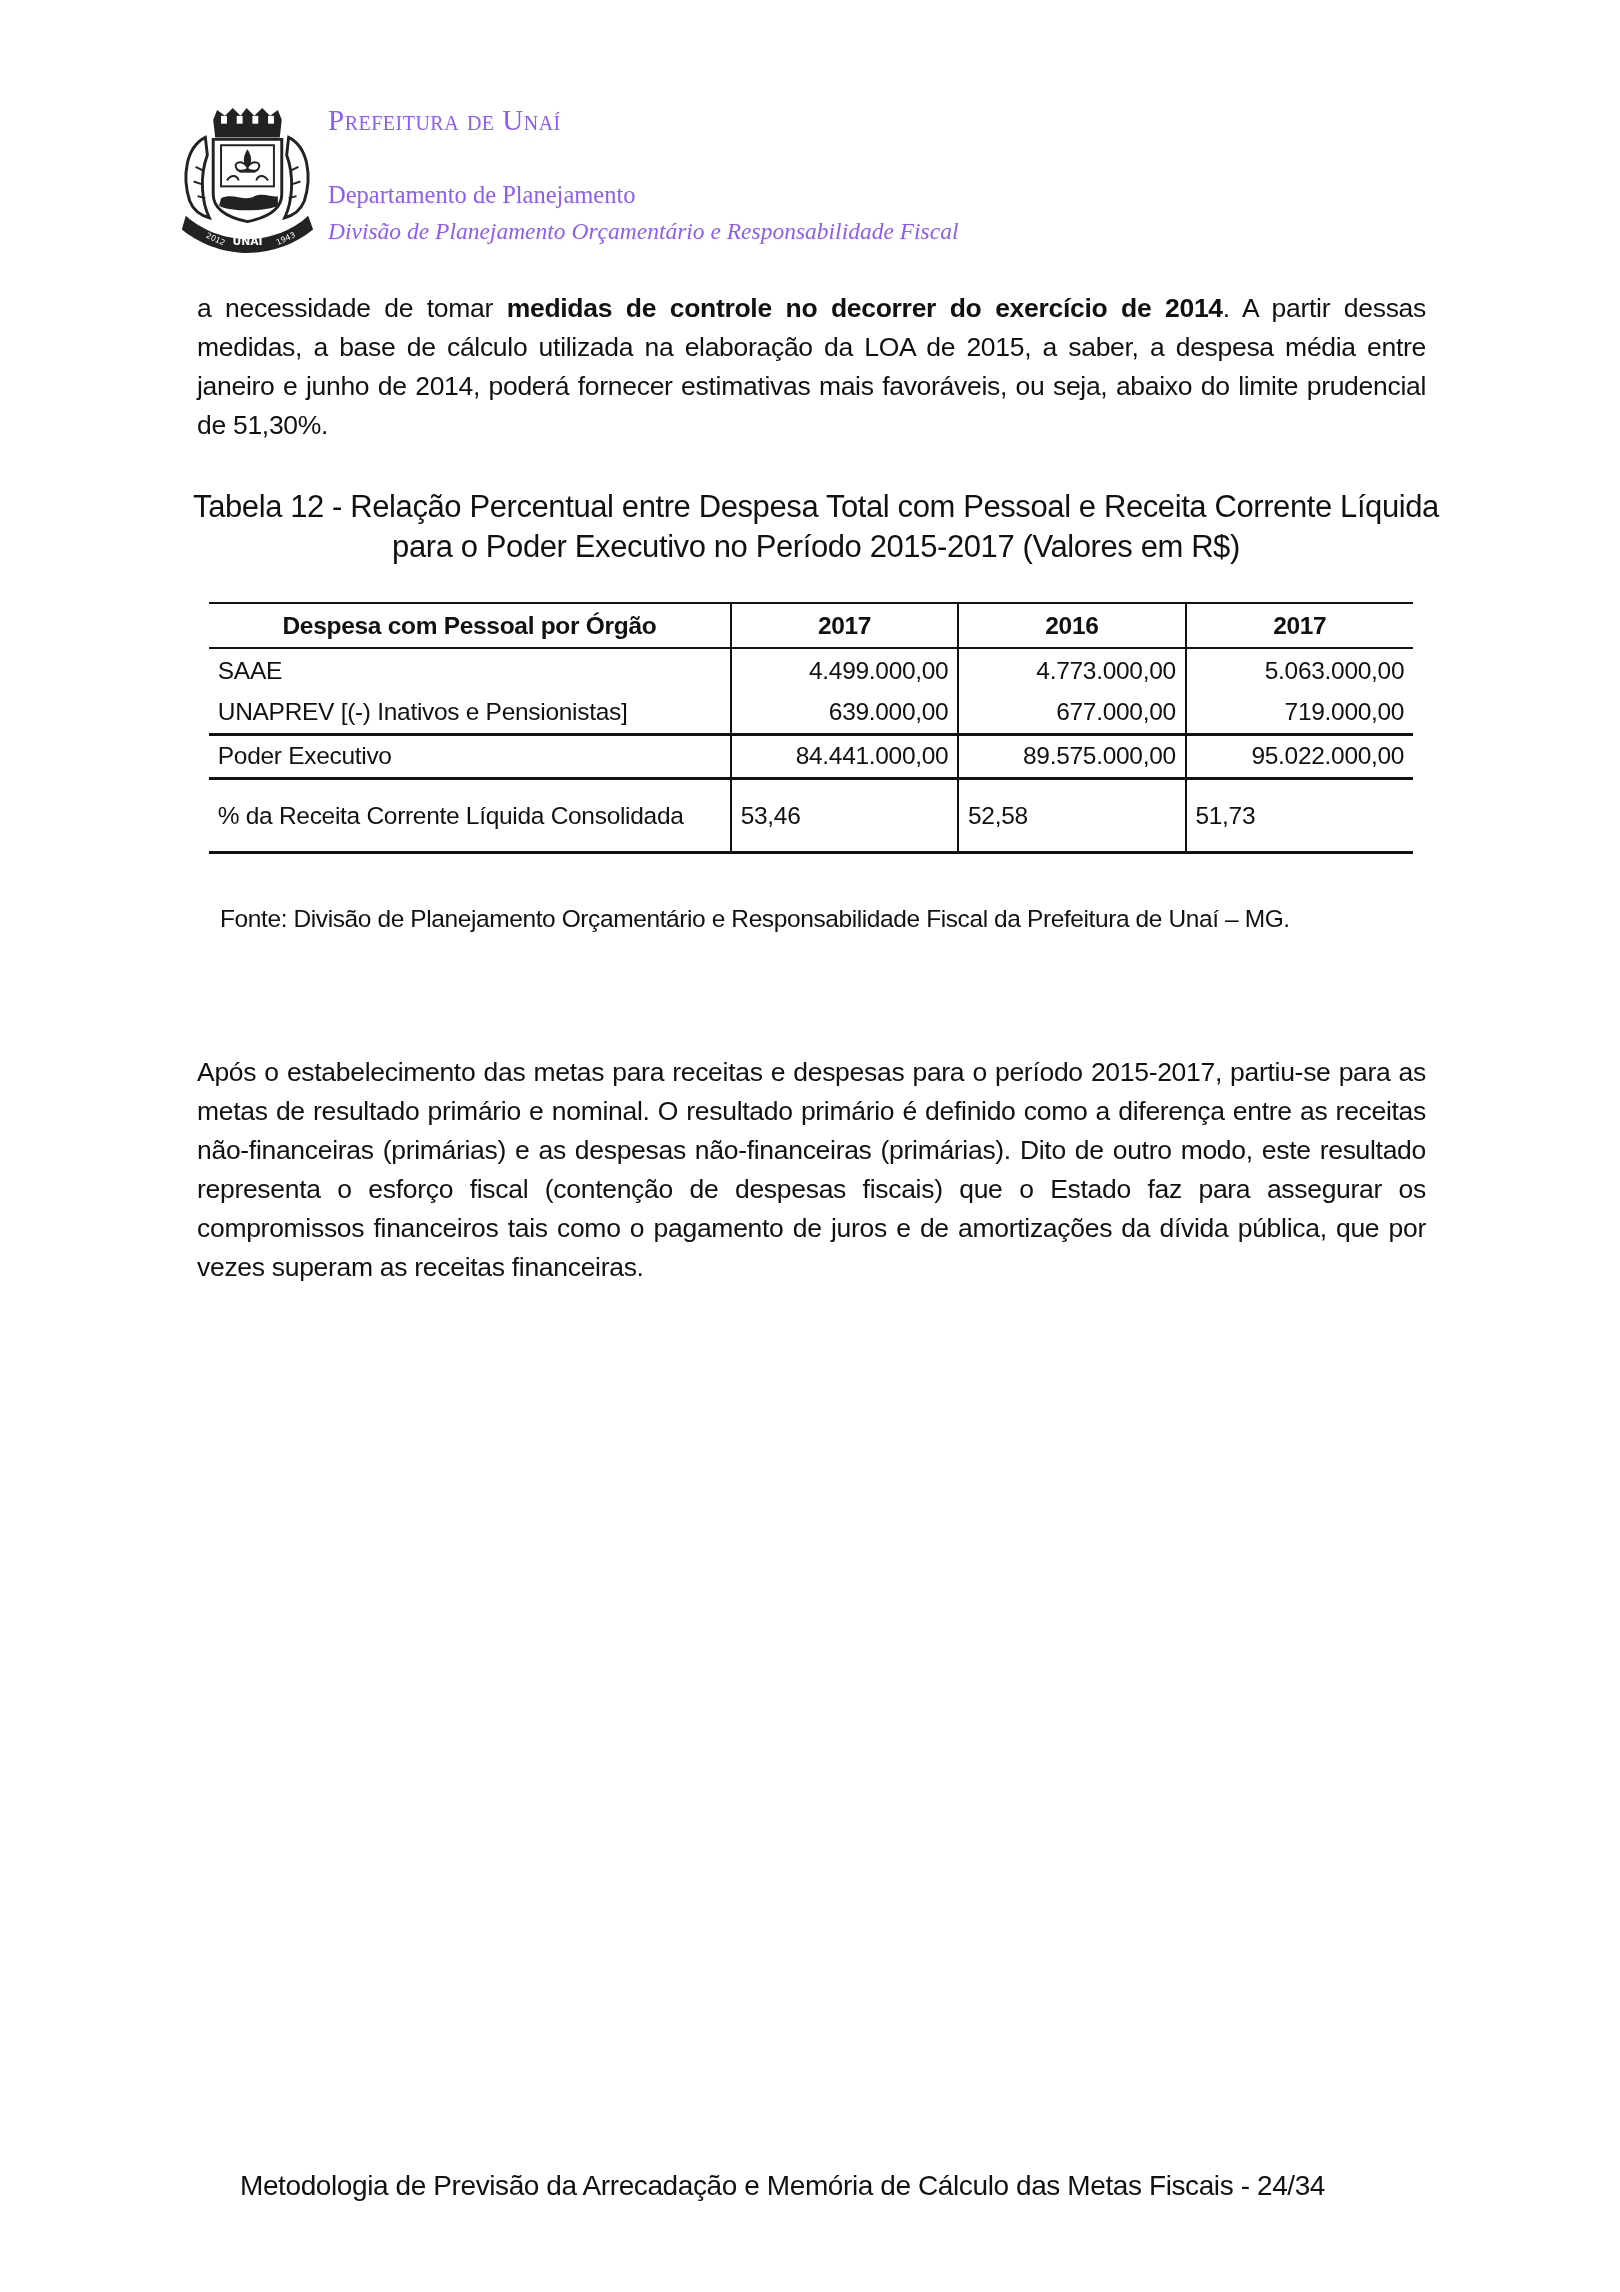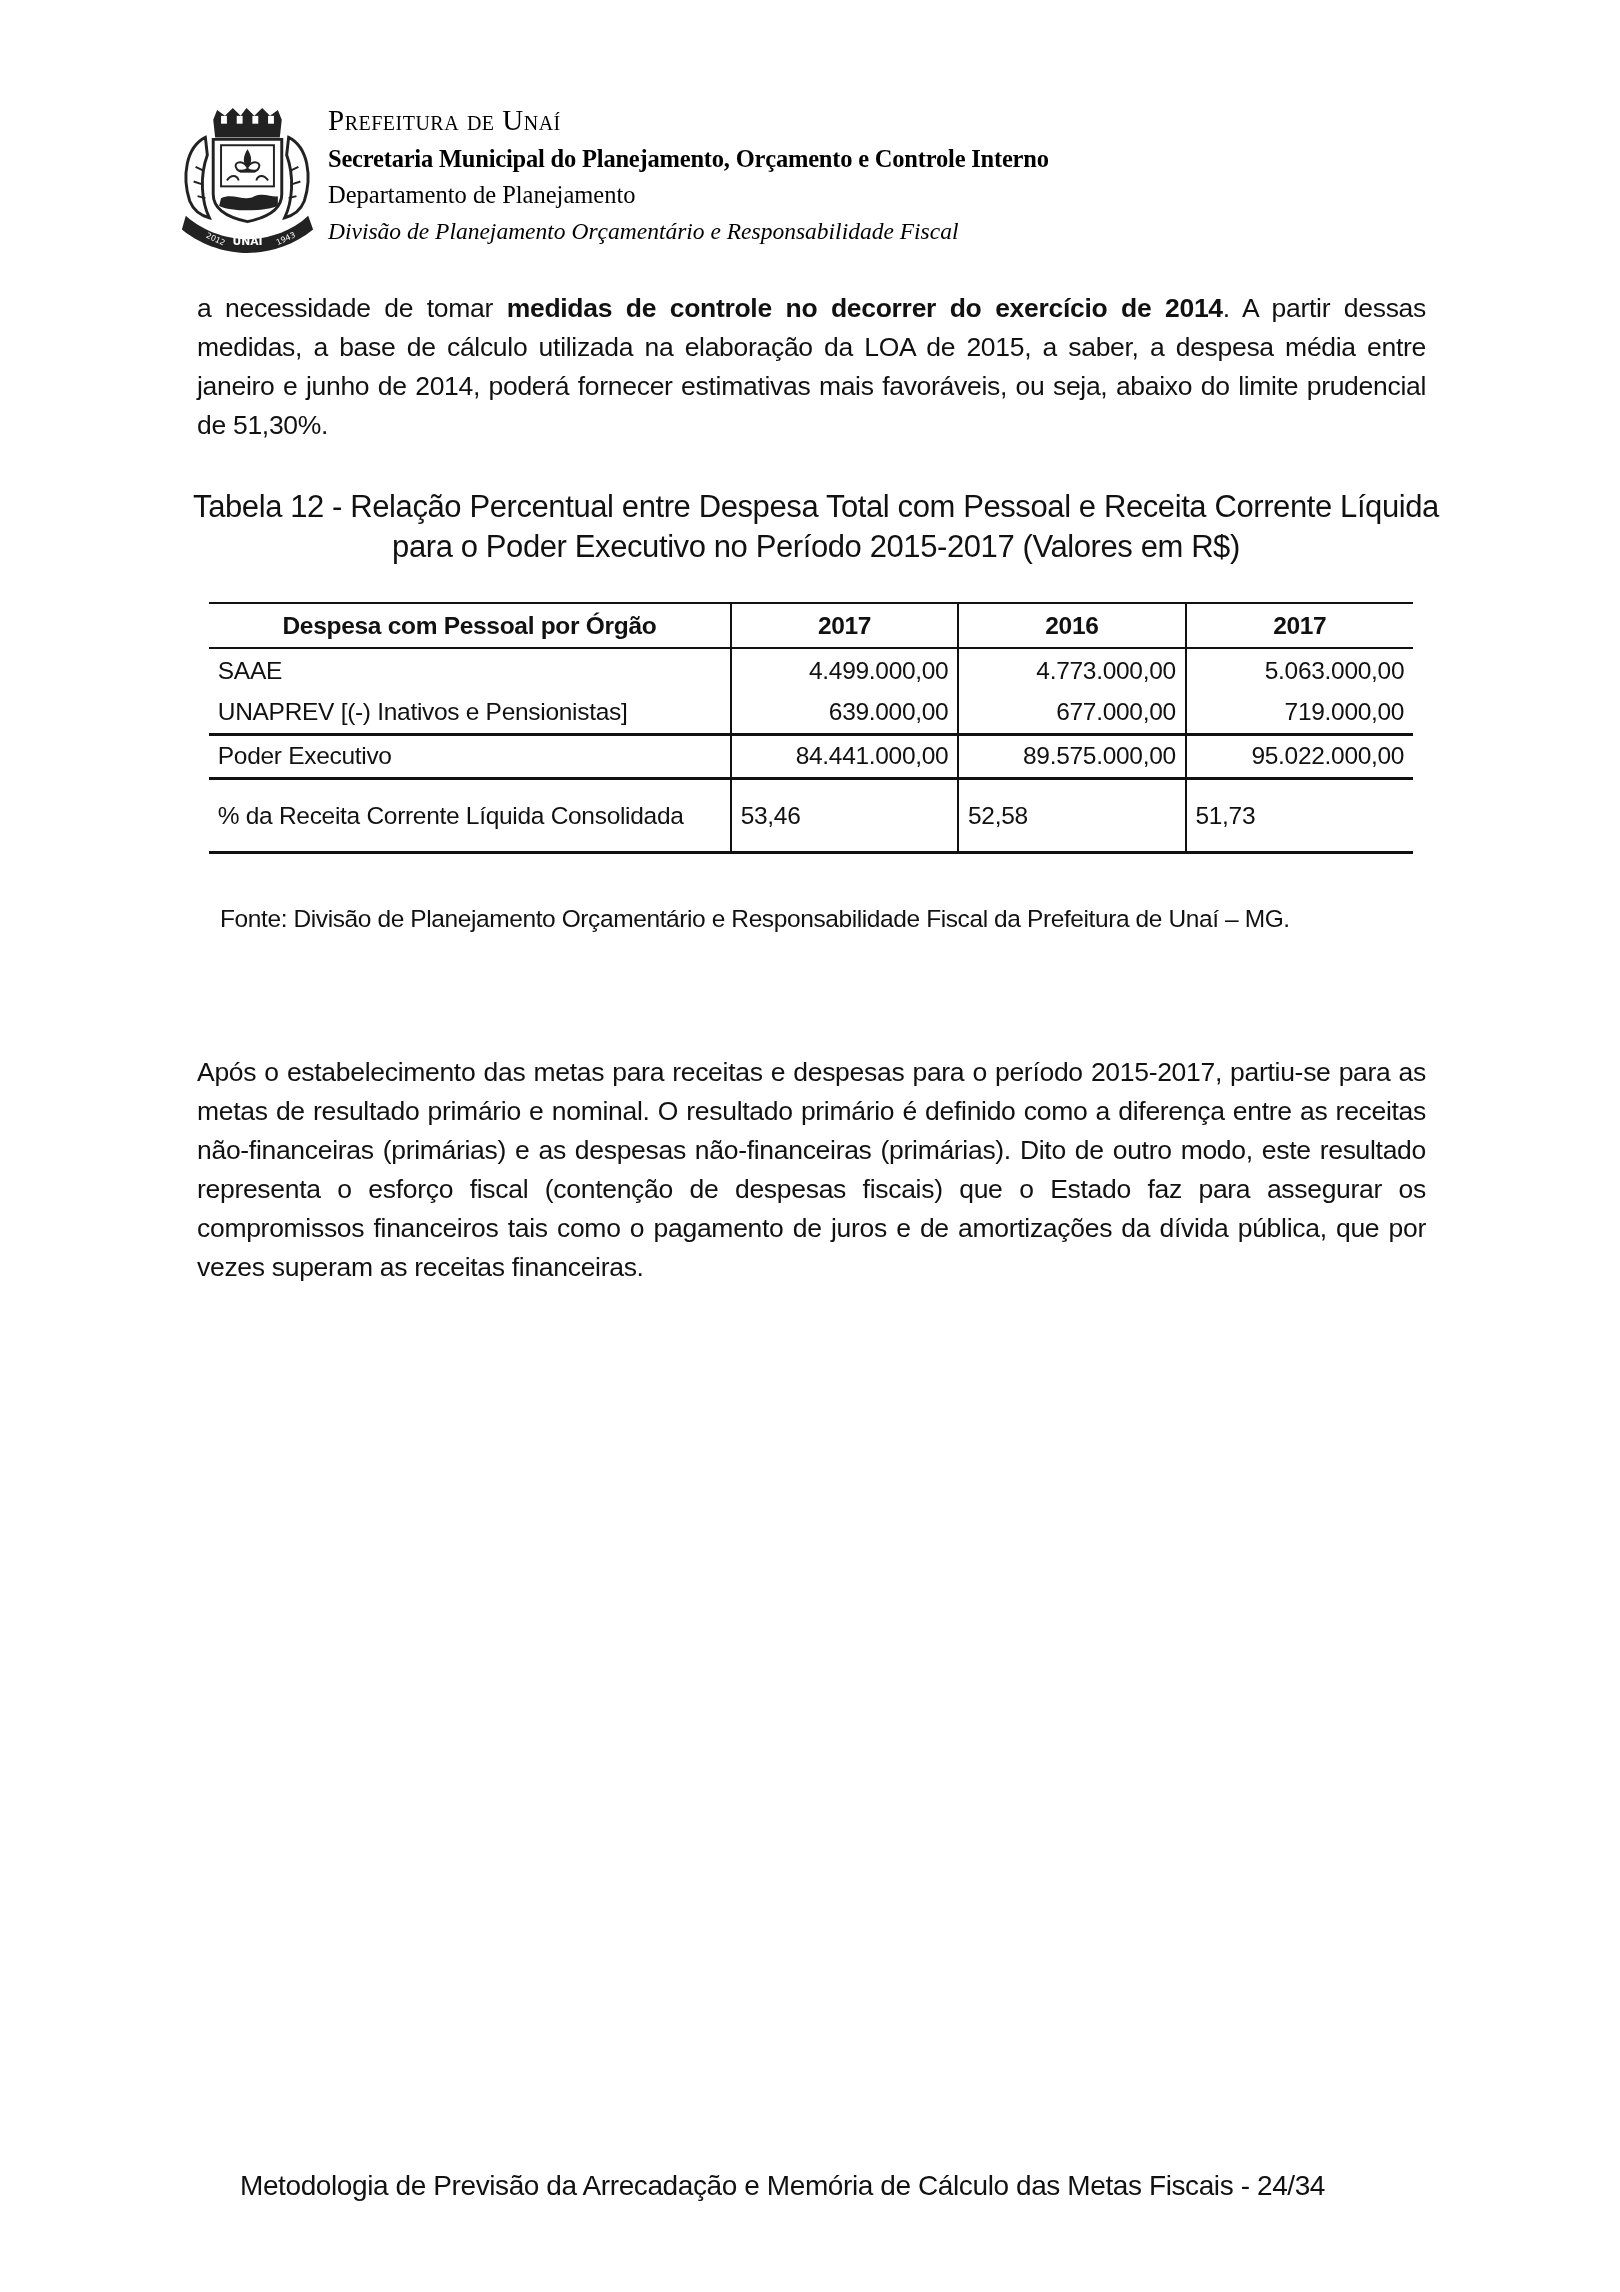--- a/index.html
+++ b/index.html
@@ -1,21 +1,21 @@
 <!DOCTYPE html>
 <html><head>
 <meta charset="utf-8">
 <style>
   html, body { margin: 0; padding: 0; background: #ffffff; }
   body { width: 1620px; height: 2293px; position: relative; overflow: hidden; color: #111; }
   .page { position: absolute; left: 0; top: 0; width: 1620px; height: 2293px; background: #fff; }
 
   
   .logo { position: absolute; left: 176px; top: 108px; width: 142px; height: 145px; }
-  .hdr { position: absolute; left: 328px; font-family: "Liberation Serif", "DejaVu Serif", serif; color: #000000; white-space: nowrap; }
+  .hdr { position: absolute; left: 328px; font-family: "Liberation Serif", "DejaVu Serif", serif; color: #8b5cf6; white-space: nowrap; }
   .hdr-1 { top: 104px; font-size: 29px; font-variant: small-caps; letter-spacing: 0.5px; }
   .hdr-2 { top: 145px; font-size: 24.5px; font-weight: bold; letter-spacing: -0.2px; }
   .hdr-3 { top: 181px; font-size: 24.5px; }
   .hdr-4 { top: 218px; font-size: 23.5px; font-style: italic; }
 
   
   .sans { font-family: "Liberation Sans", "DejaVu Sans", sans-serif; }
   .para { position: absolute; left: 193px; width: 1237px; font-size: 26.5px; line-height: 39px; text-align: justify; letter-spacing: -0.3px; }
   .para p { margin: 4px; }
   .p1 { top: 285px; }
@@ -72,21 +72,20 @@
       <path d="M46 92 C58 86 70 96 80 90 C90 86 100 92 104 90 L104 100 C90 106 56 106 44 100 Z" fill="#222"></path>
 
       <path d="M10 110 C30 128 56 134 73 134 C90 134 116 128 135 110 L140 124 C118 142 92 148 73 148 C54 148 28 142 6 124 Z" fill="#222"></path>
       <text x="73" y="140" text-anchor="middle" font-family="DejaVu Sans, sans-serif" font-size="11" fill="#fff" font-weight="bold">UNAÍ</text>
       <text x="30" y="132" font-family="DejaVu Sans, sans-serif" font-size="8" fill="#fff" transform="rotate(25 30 132)">2012</text>
       <text x="104" y="140" font-family="DejaVu Sans, sans-serif" font-size="8" fill="#fff" transform="rotate(-25 104 140)">1943</text>
     </svg>
   </div>
 
   <div class="hdr hdr-1">Prefeitura de Unaí</div>
-  <div class="hdr hdr-2">Secretaria Municipal do Planejamento, Orçamento e Controle Interno</div>
   <div class="hdr hdr-3">Departamento de Planejamento</div>
   <div class="hdr hdr-4">Divisão de Planejamento Orçamentário e Responsabilidade Fiscal</div>
 
   <div class="para p1 sans">
     <p><span>a necessidade de tomar </span><span class="bold">medidas de controle no decorrer do exercício de 2014</span><span>. A partir dessas medidas, a base de cálculo utilizada na elaboração da LOA de 2015, a saber, a despesa média entre janeiro e junho de 2014, poderá fornecer estimativas mais favoráveis, ou seja, abaixo do limite prudencial de 51,30%.</span></p>
   </div>
 
   <div class="caption sans">
     <div>Tabela 12 - Relação Percentual entre Despesa Total com Pessoal e Receita Corrente Líquida</div>
     <div>para o Poder Executivo no Período 2015-2017 (Valores em R$)</div>

